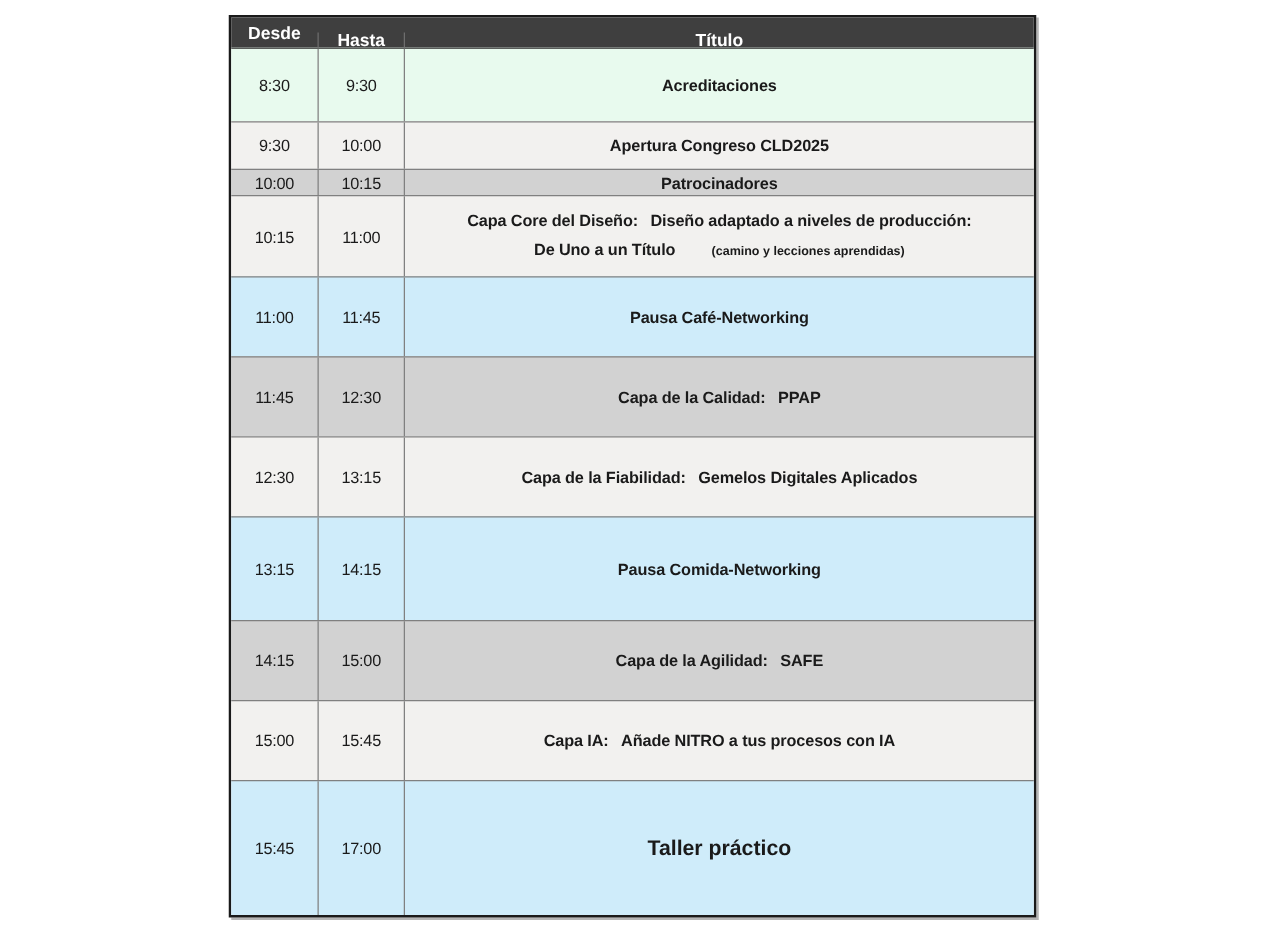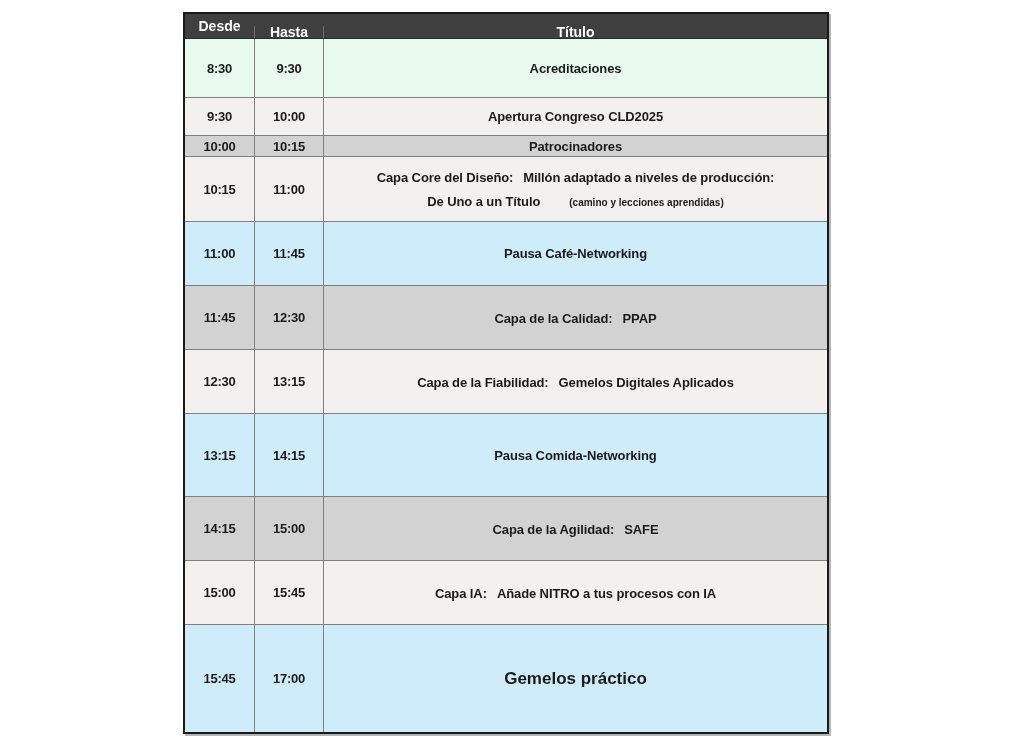--- a/index.html
+++ b/index.html
@@ -60,21 +60,21 @@
   .light { background: var(--row-light, #f2f1ef); }
   .gray  { background: var(--row-gray, #d2d2d2); }
   .blue  { background: var(--row-blue, #cfecfa); }
 
   .hc span {
     font-weight: 700;
     font-size: 14px;
   }
 
   .time {
-    font-weight: 700;
+    font-weight: 400;
     font-size: 13px;
     letter-spacing: -0.2px;
   }
 
   .t {
     font-weight: 700;
     font-size: 13px;
     letter-spacing: -0.1px;
   }
   .u { text-underline-offset: 2px; }
@@ -143,21 +143,21 @@
     </div>
 
     <div class="row light" style="height:65px">
       <div class="c1">
           <span class="time">10:15</span>
         </div>
       <div class="c2">
           <span class="time">11:00</span>
         </div>
       <div class="c3">
-        <div class="line"><span class="t u">Capa Core del Diseño:</span><span class="t rest">Millón adaptado a niveles de producción:</span></div>
+        <div class="line"><span class="t u">Capa Core del Diseño:</span><span class="t rest">Diseño adaptado a niveles de producción:</span></div>
         <div class="line"><span class="t">De Uno a un Título</span><span class="note">(camino y lecciones aprendidas)</span></div>
       </div>
     </div>
 
     <div class="row blue" style="height:64px">
       <div class="c1">
           <span class="time">11:00</span>
         </div>
       <div class="c2">
           <span class="time">11:45</span>
@@ -228,18 +228,18 @@
     </div>
 
     <div class="row blue" style="height:108px">
       <div class="c1">
           <span class="time">15:45</span>
         </div>
       <div class="c2">
           <span class="time">17:00</span>
         </div>
       <div class="c3">
-          <span class="t big">Gemelos práctico</span>
+          <span class="t big">Taller práctico</span>
         </div>
     </div>
 
   </div>
 </div>
 
 </body></html>

